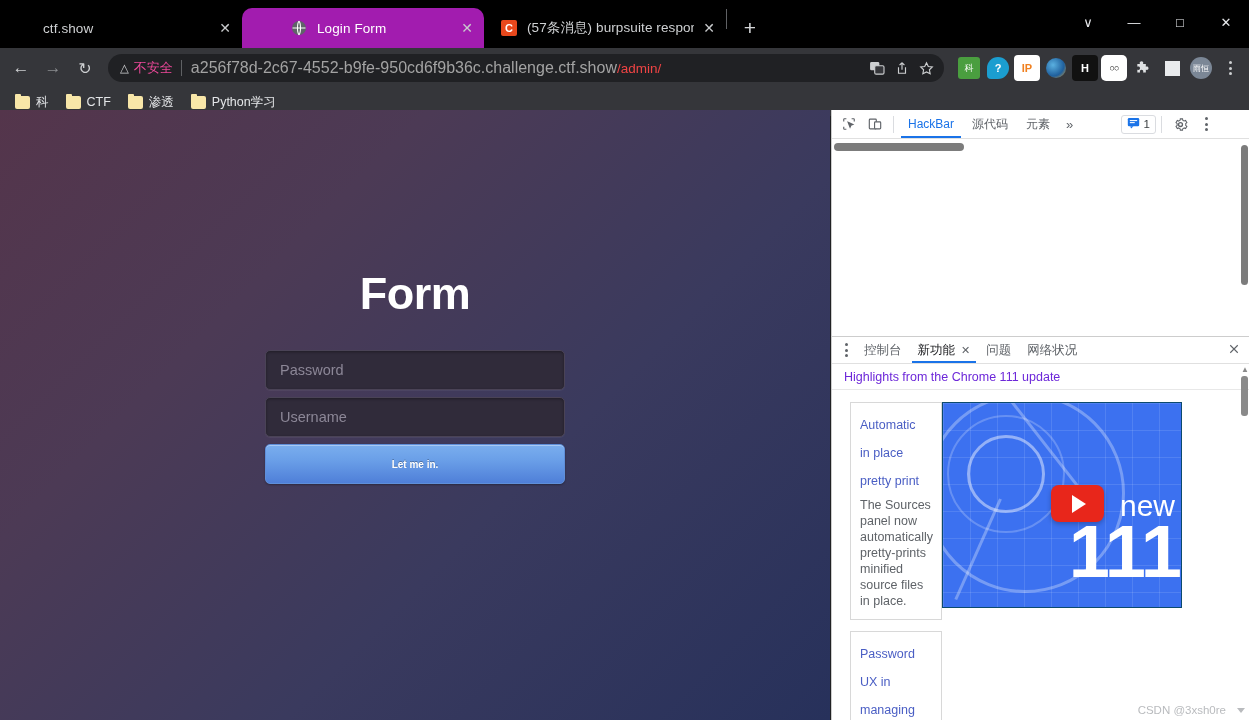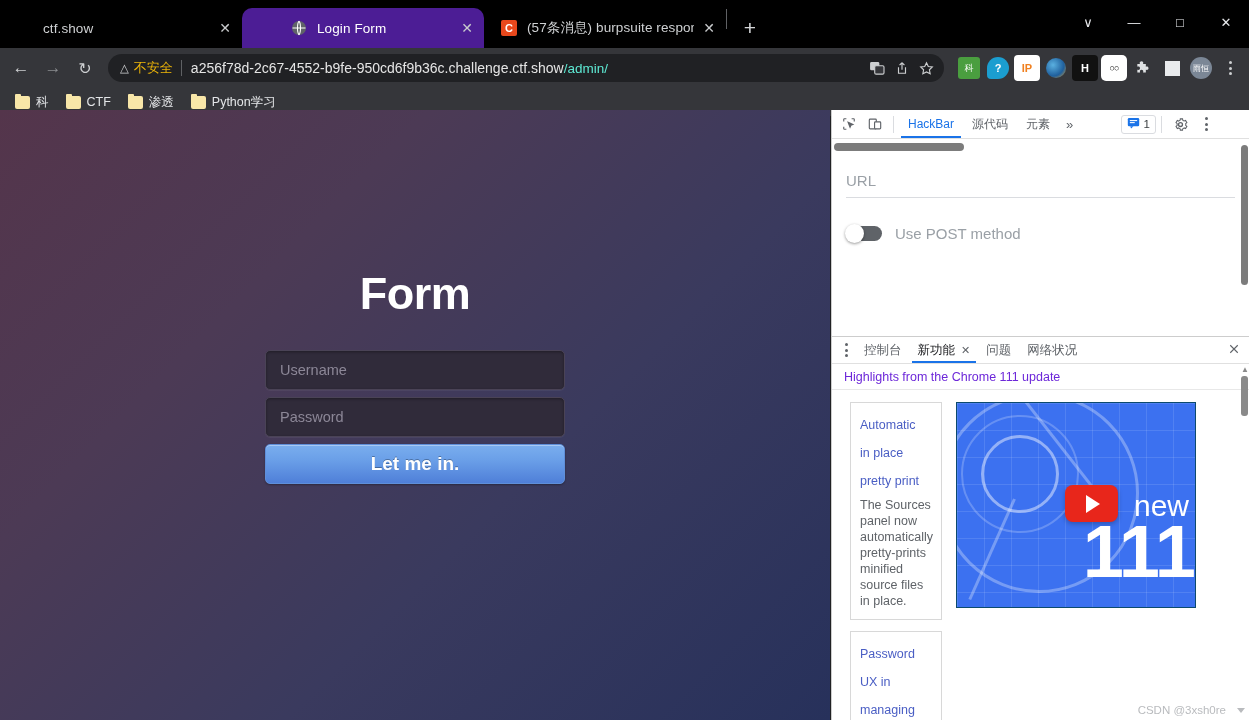--- a/index.html
+++ b/index.html
@@ -15,21 +15,21 @@
 
   .tabstrip {
     height: 48px; background: #000000;
     display: flex; align-items: flex-end; position: relative;
   }
   .tab {
     height: 40px; width: 242px; display: flex; align-items: center;
     padding: 0 8px 0 16px; position: relative; flex: 0 0 auto;
     border-radius: 10px 10px 0 0; color: #cfd1d3; font-size: 13.5px;
   }
-  .tab.active { background: #4c1d95; color: #ffffff; padding-left: 48px; }
+  .tab.active { background: #a21caf; color: #ffffff; padding-left: 48px; }
   .tab .favicon {
     width: 18px; height: 18px; flex: 0 0 18px; margin-right: 9px;
     display: flex; align-items: center; justify-content: center;
   }
   .tab .tab-title {
     flex: 1 1 auto; white-space: nowrap; overflow: hidden;
     text-overflow: clip; font-size: 13.5px; letter-spacing: .1px;
   }
   .tab .tab-close {
     width: 18px; height: 18px; flex: 0 0 18px; margin-left: 6px;
@@ -57,24 +57,24 @@
   .navbtn {
     width: 30px; height: 30px; border-radius: 50%; display: flex;
     align-items: center; justify-content: center; color: #cdcfd1; flex: 0 0 30px;
   }
   .omnibox {
     flex: 1 1 auto; height: 28px; background: #202124; border-radius: 14px;
     display: flex; align-items: center; padding: 0 10px 0 12px; margin: 0 6px;
     color: #e8eaed; font-size: 13.5px; min-width: 0; position: relative;
   }
   .omnibox .warn-ico { color: #c6c8ca; font-size: 11.5px; margin-right: 5px; }
-  .omnibox .warn-txt { color: #eab308; font-size: 13px; margin-right: 8px; white-space: nowrap; }
+  .omnibox .warn-txt { color: #ec4899; font-size: 13px; margin-right: 8px; white-space: nowrap; }
   .omnibox .divider { width: 1px; height: 16px; background: #5f6164; margin-right: 9px; }
-  .omnibox .url-main { color: #e5e5e5; font-size: 14px; white-space: nowrap; }
-  .omnibox .url-path { color: #5eead4; font-size: 13.5px; white-space: nowrap; }
+  .omnibox .url-main { color: #a3a3a3; font-size: 16px; white-space: nowrap; }
+  .omnibox .url-path { color: #ef4444; font-size: 13.5px; white-space: nowrap; }
   .omnibox-right { margin-left: auto; display: flex; align-items: center; gap: 10px; padding-left: 8px;}
   .omnibox-right .oico { color: #cdcfd1; font-size: 14px; display:flex; align-items:center; }
   .ext-strip { display: flex; align-items: center; gap: 3px; padding-left: 4px; }
   .ext {
     width: 26px; height: 26px; border-radius: 4px; display: flex;
     align-items: center; justify-content: center; font-size: 10px;
     color: #fff; overflow: hidden; position: relative;
   }
   .menu-dots { width: 26px; display:flex; flex-direction: column; align-items: center; gap: 2.5px;}
   .menu-dots i { width: 3px; height: 3px; background: #cdcfd1; border-radius: 50%; display:block;}
@@ -111,21 +111,21 @@
     display: flex; align-items: center; padding: 0 14px; margin-bottom: 7px;
   }
   .login-field span { color: #8c8797; font-size: 14.5px; }
   .login-btn {
     width: 300px; height: 40px; border-radius: 5px; margin-top: 7px;
     background: linear-gradient(180deg, #7aaeee 0%, #6a9fe8 40%, #4f7fd8 100%);
     border: 1px solid #5f8fd9;
     box-shadow: 0 1px 2px rgba(0,0,0,.3), inset 0 1px 0 rgba(255,255,255,.35);
     display: flex; align-items: center; justify-content: center;
   }
-  .login-btn span { color: #ffffff; font-size: 19px; font-weight: bold; text-shadow: 0 -1px 0 rgba(0,0,0,.3); }
+  .login-btn span { color: #ffffff; font-size: 10px; font-weight: bold; text-shadow: 0 -1px 0 rgba(0,0,0,.3); }
 
   
   .devtools {
     position: absolute; left: 831px; top: 110px; width: 418px; height: 610px;
     background: #ffffff; border-left: 1px solid #cdcdcd; overflow: hidden;
     font-family: "Liberation Sans", sans-serif;
   }
   .dt-topbar {
     height: 29px; display: flex; align-items: center; background: #fff;
     border-bottom: 1px solid #e0e0e0; padding: 0 4px;
@@ -206,21 +206,21 @@
     content:""; position:absolute; left:2px; right:2px; bottom:0; height:2px; background:#1a73e8;
   }
   .dw-tab .x { font-size: 11px; color: #5f6368; }
   .dw-close { margin-left: auto; padding: 0 9px; color: #5f6368; font-size: 13px; }
 
   .wn-header {
     height: 26px; display: flex; align-items: center; padding-left: 12px;
     font-size: 12.5px; color: #6d28d9; border-bottom: 1px solid #e8e8e8; background:#fff;
   }
   .wn-body { position: absolute; left:0; right:0; top: 53px; bottom: 0; overflow: hidden; padding: 12px 0 0 18px; }
-  .wn-item { display: flex; gap: 14px; margin-bottom: 11px; }
+  .wn-item { display: flex; margin-bottom: 11px; }
   .wn-card {
     width: 92px; border: 1px solid #d8d8d8; background: #fff; padding: 8px 9px 10px;
   }
   .wn-card a { color: #4a5ec4; font-size: 12.5px; line-height: 28px; display:block; text-decoration: none;}
   .wn-card p { color: #5f6368; font-size: 12.5px; line-height: 16px; margin-top: 2px;}
   .wn-thumb {
     width: 240px; height: 206px; background: #3c71f0; position: relative; overflow: hidden;
     border: 1px solid #0c4a6e; flex: 0 0 240px;
   }
   .wn-thumb .grid {
@@ -396,24 +396,24 @@
       <span class="bm-ico"></span>
       <span class="bm-lbl">Python学习</span>
     </div>
   </div>
 
   <div class="viewport">
     <div class="loginpage">
       <div class="login-wrap">
         <div class="login-title">Form</div>
         <div class="login-field">
+          <span>Password</span>
+        </div>
+        <div class="login-field">
           <span>Username</span>
-        </div>
-        <div class="login-field">
-          <span>Password</span>
         </div>
         <div class="login-btn">
           <span>Let me in.</span>
         </div>
       </div>
     </div>
   </div>
 
   <div class="devtools">
 
@@ -462,28 +462,20 @@
           </span>
       </div>
       <div class="dt-icobtn" style="font-size:0">close-icon</div>
     </div>
 
 
     <div class="hb-hscroll">
       <div class="thumb"></div>
     </div>
 
-    <div class="hb-body">
-      <div class="hb-url-label">URL</div>
-      <div class="hb-url-line"></div>
-      <div class="hb-toggle-row">
-        <span class="hb-switch"></span>
-        <span class="hb-toggle-label">Use POST method</span>
-      </div>
-    </div>
 
     <div class="dt-vscroll">
       <div class="thumb"></div>
     </div>
 
     <div class="drawer">
       <div class="drawer-tabs">
         <div class="dt-icobtn" style="width:20px">
           <span class="dt-dots">
               <i></i>

